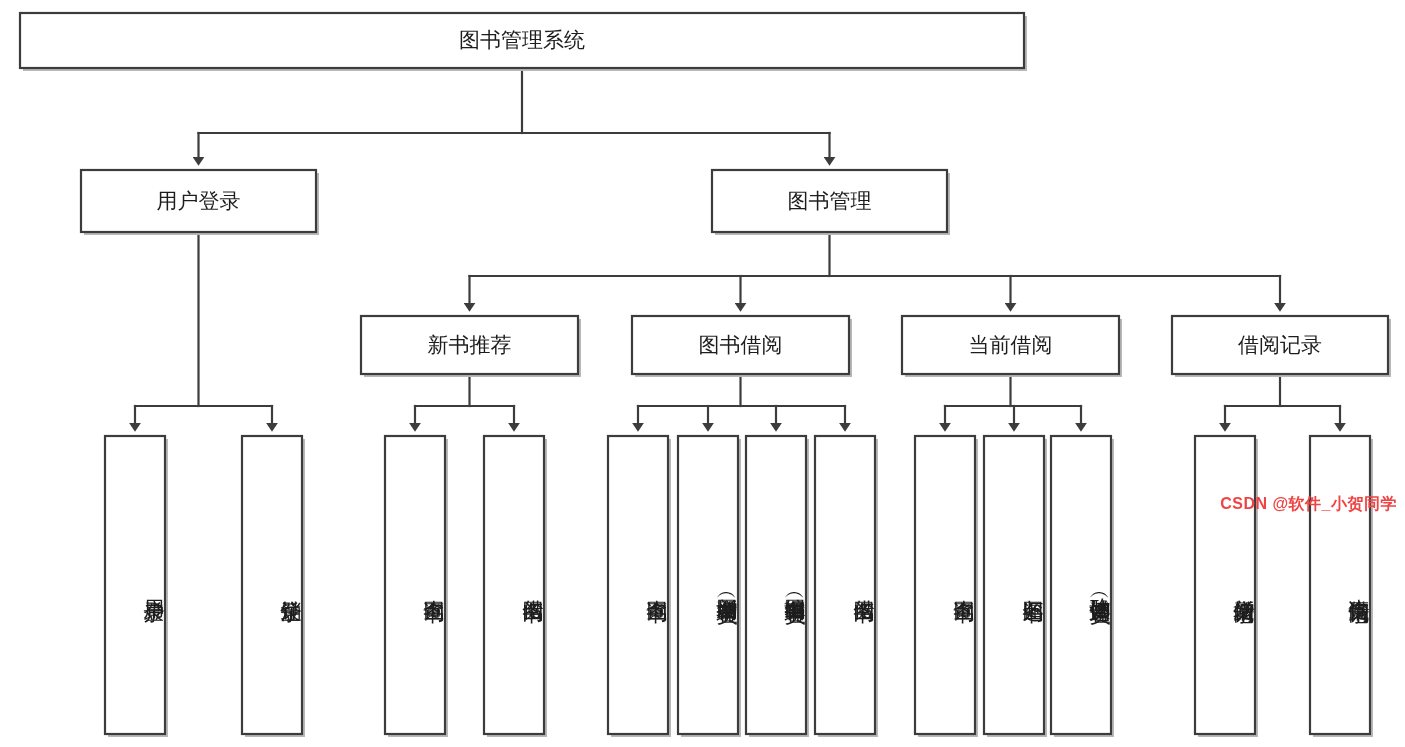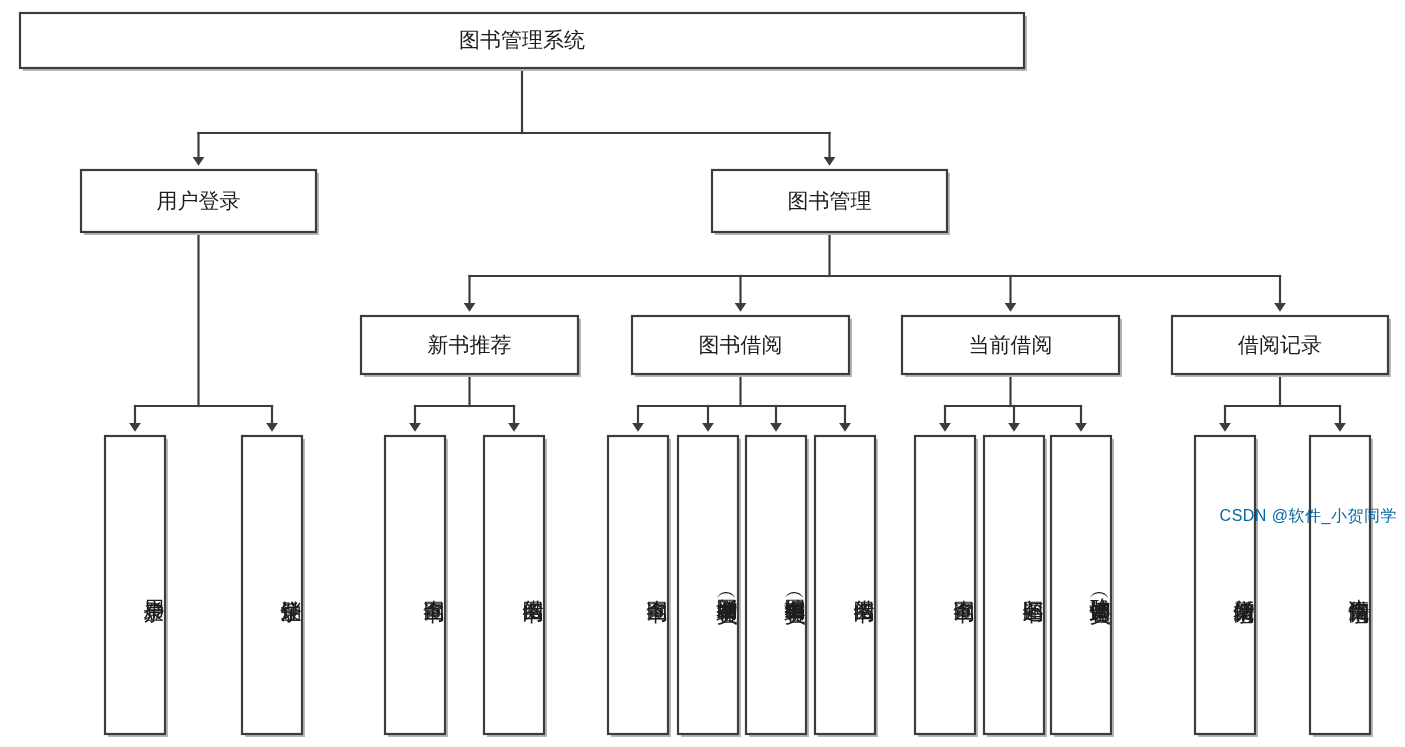--- a/index.html
+++ b/index.html
@@ -59,26 +59,27 @@
     font-size: 21px;
     line-height: 1.0;
     color: #1d1d1d;
     letter-spacing: 1px;
     white-space: nowrap;
     pointer-events: none;
   }
   .watermark {
     position: absolute;
     right: 8px;
-    bottom: 0;
+    bottom: 12px;
     font-size: 16px;
-    color: #0369a1;
+    color: #ef4444;
     font-family: "Liberation Sans", "DejaVu Sans", sans-serif;
     letter-spacing: 0.5px;
     white-space: nowrap;
+    font-weight: bold;
   }
 </style>
 </head>
 <body>
 
 <div id="diagram-root">
 
   <svg id="flowchart" viewBox="0 0 1405 747">
     <defs>
       <marker id="arrowhead" markerWidth="10" markerHeight="12" refX="2.2" refY="6" orient="auto" markerUnits="userSpaceOnUse">

